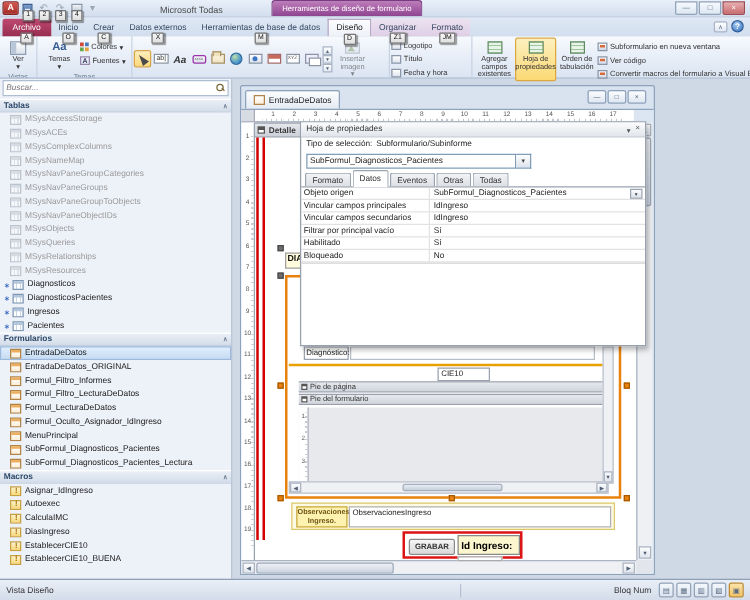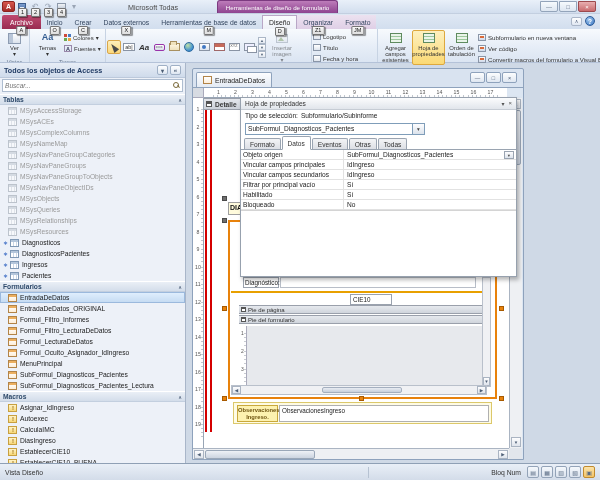--- a/index.html
+++ b/index.html
@@ -426,25 +426,20 @@
             </div>
           </div>
       </div>
       <div class="glabel">Herramientas</div>
     </div>
   </div>
 
   <div class="main">
 
     <div class="nav">
-      <div class="nav-header">
-        <span>Todos los objetos de Access</span>
-        <span class="nav-hbtn">▾</span>
-        <span class="nav-hbtn">«</span>
-      </div>
       <div class="nav-search">
         <input placeholder="Buscar..." style="">
         <span class="mag"></span>
       </div>
 
       <div class="nav-sec">
         <span>Tablas</span>
         <span class="chev">∧</span>
       </div>
       <div class="tables">
@@ -741,20 +736,25 @@
           <div class="handle orange" style="left:306px;top:218px"></div>
           <div class="handle orange" style="left:29px;top:308px"></div>
           <div class="handle orange" style="left:166px;top:308px"></div>
           <div class="handle orange" style="left:306px;top:308px"></div>
 
           <div class="obs-group">
             <div class="obs-label">Observaciones Ingreso.</div>
             <div class="obs-field">ObservacionesIngreso</div>
           </div>
 
+          <div class="red-group">
+            <div class="grabar">GRABAR</div>
+            <div class="idlbl">Id Ingreso:</div>
+            <div class="idbox"></div>
+          </div>
 
           <div class="doc-hscroll">
             <div class="sb-btn" style="left:1px">◀</div>
             <div class="doc-hthumb"></div>
             <div class="sb-btn" style="right:1px">▶</div>
           </div>
           <div class="doc-vscroll">
             <div class="sb-btn" style="top:1px">▲</div>
             <div class="doc-vthumb"></div>
             <div class="sb-btn" style="bottom:1px">▼</div>

